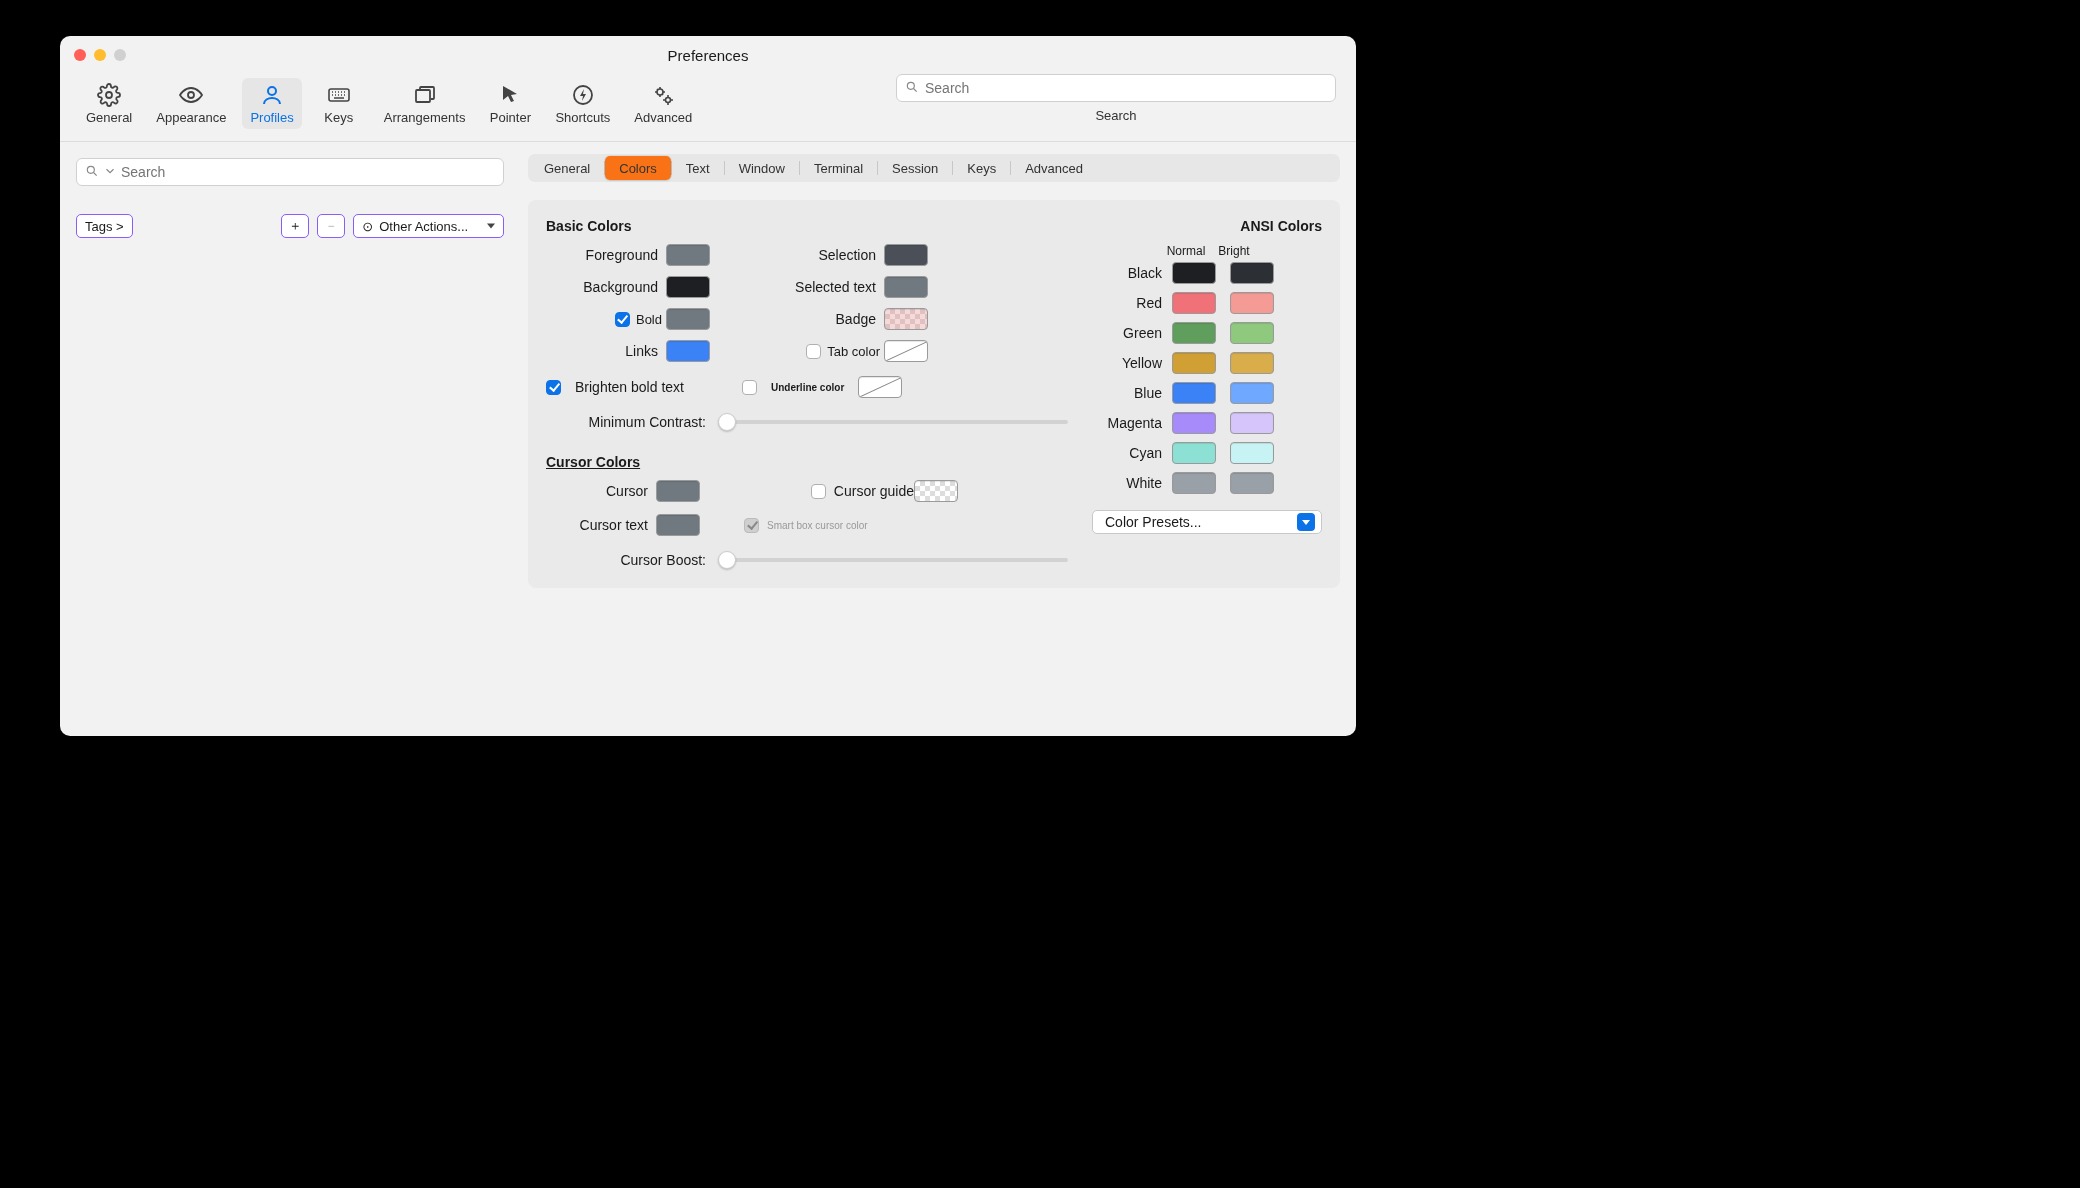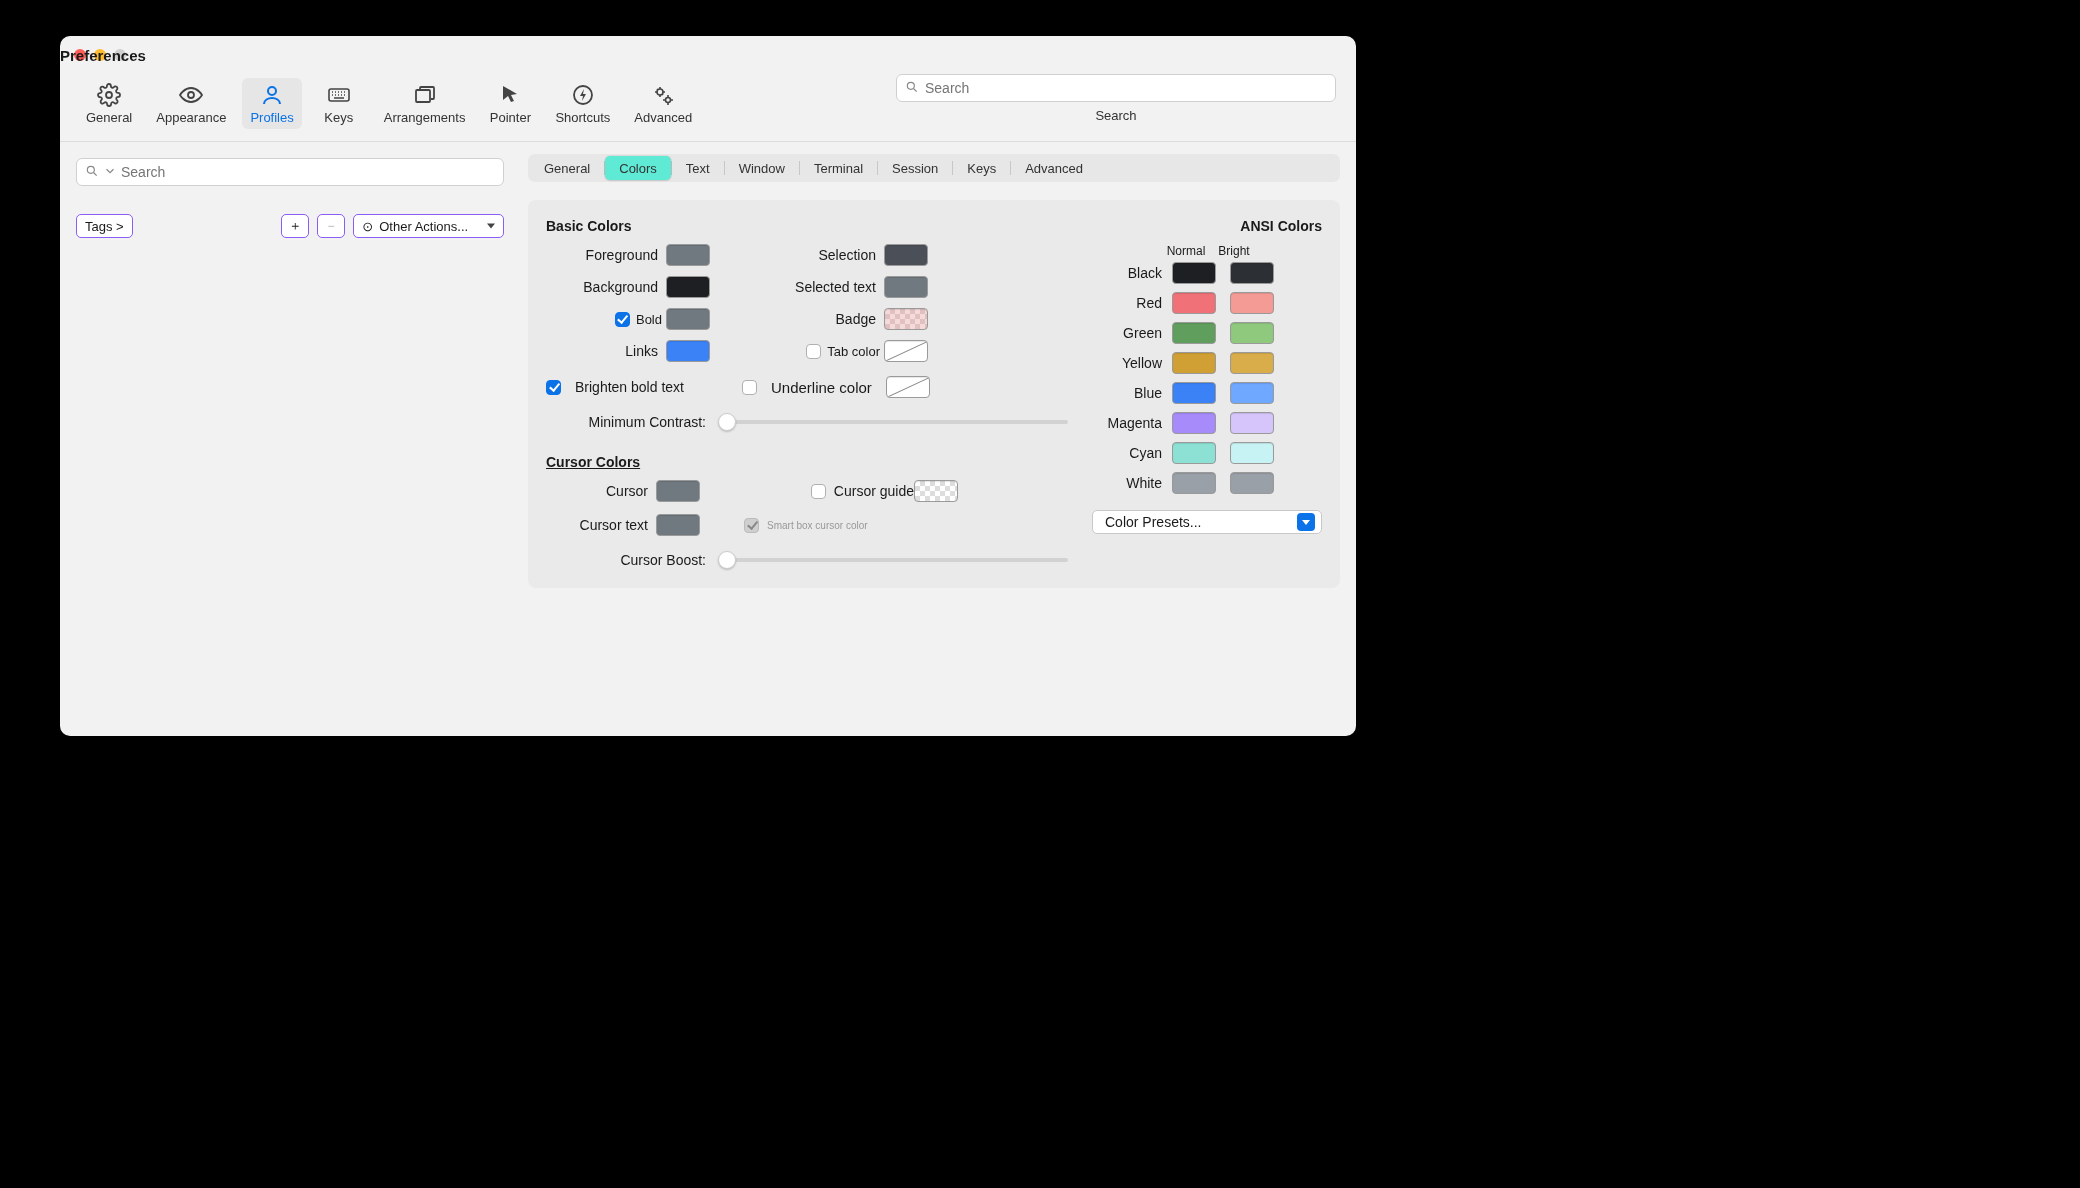--- a/index.html
+++ b/index.html
@@ -31,21 +31,22 @@
     position: relative;
   }
   .traffic { display: flex; gap: 8px; }
   .dot { width: 12px; height: 12px; border-radius: 50%; }
   .dot.red { background: #ff5f57; }
   .dot.yellow { background: #febc2e; }
   .dot.green { background: #d0d0d0; }
   .win-title {
     position: absolute;
     left: 0; right: 0;
-    font-weight: 700;
+    text-align: center;
+    font-weight: 400;
     font-size: 15px;
   }
   .toolbar {
     height: 68px;
     display: flex;
     align-items: center;
     padding: 0 18px 8px 18px;
     position: relative;
     border-bottom: 1px solid #dcdcdc;
   }
@@ -193,21 +194,21 @@
     padding: 0 14px;
     height: 24px;
     display:flex;
     align-items:center;
     font-size: 13px;
     color: #333;
     border-radius: 5px;
     position: relative;
   }
   .subtab.selected {
-    background: #5eead4;
+    background: #f97316;
     box-shadow: 0 0 0 1px rgba(0,0,0,0.05), 0 1px 2px rgba(0,0,0,0.1);
   }
   .subtab-sep {
     width: 1px;
     height: 14px;
     background: #c8c8c8;
   }
   .panel {
     margin-top: 18px;
     background: #eaeaea;
@@ -558,21 +559,21 @@
               <span>Tab color</span>
             </div>
             <div class="swatch diag"></div>
           </div>
 
           <div class="row-inline" style="margin-top:14px;">
             <span class="checkbox checked"></span>
             <span style="font-size:14px;">Brighten bold text</span>
             <div style="width:30px"></div>
             <span class="checkbox"></span>
-            <span style="font-size:15px;">Underline color</span>
+            <span style="font-size:10px;font-weight:bold;">Underline color</span>
             <div class="swatch diag"></div>
           </div>
 
           <div class="row-inline" style="margin-top:16px;">
             <span style="width:160px; text-align:right; font-size:14px;">Minimum Contrast:</span>
             <div class="slider">
                 <div class="knob"></div>
               </div>
           </div>
 

